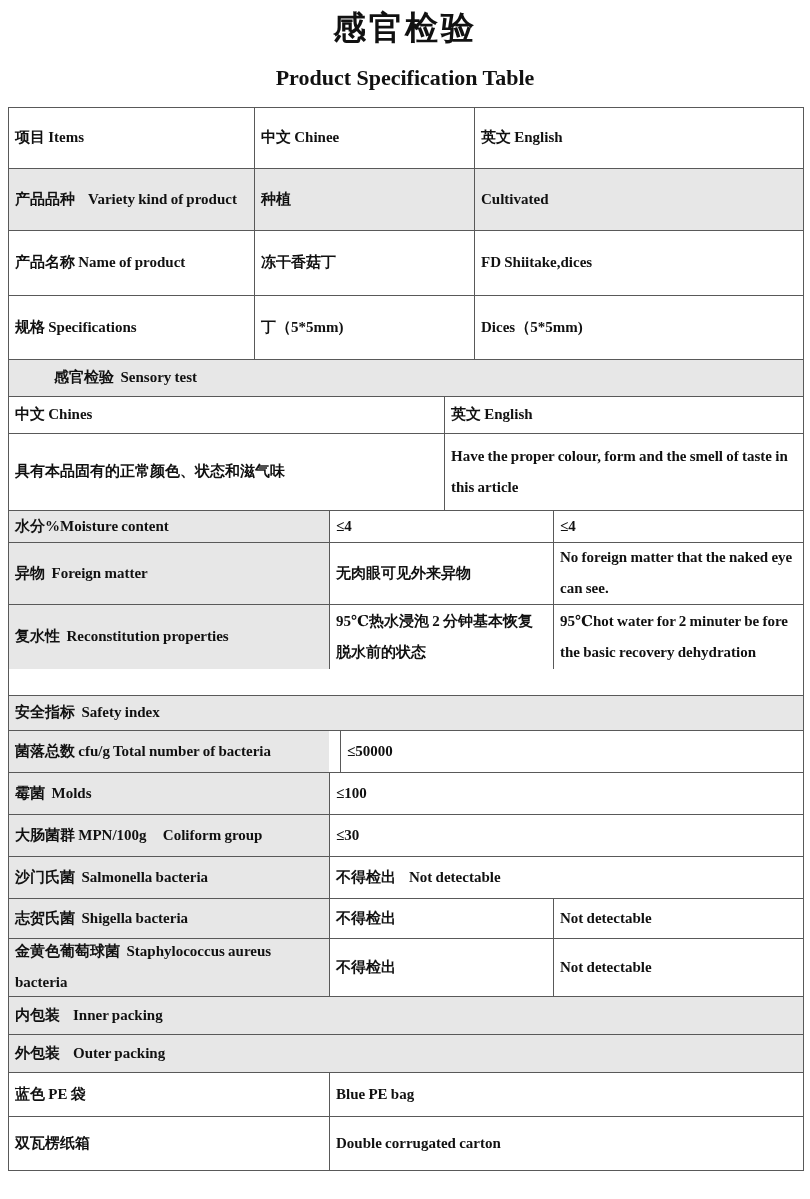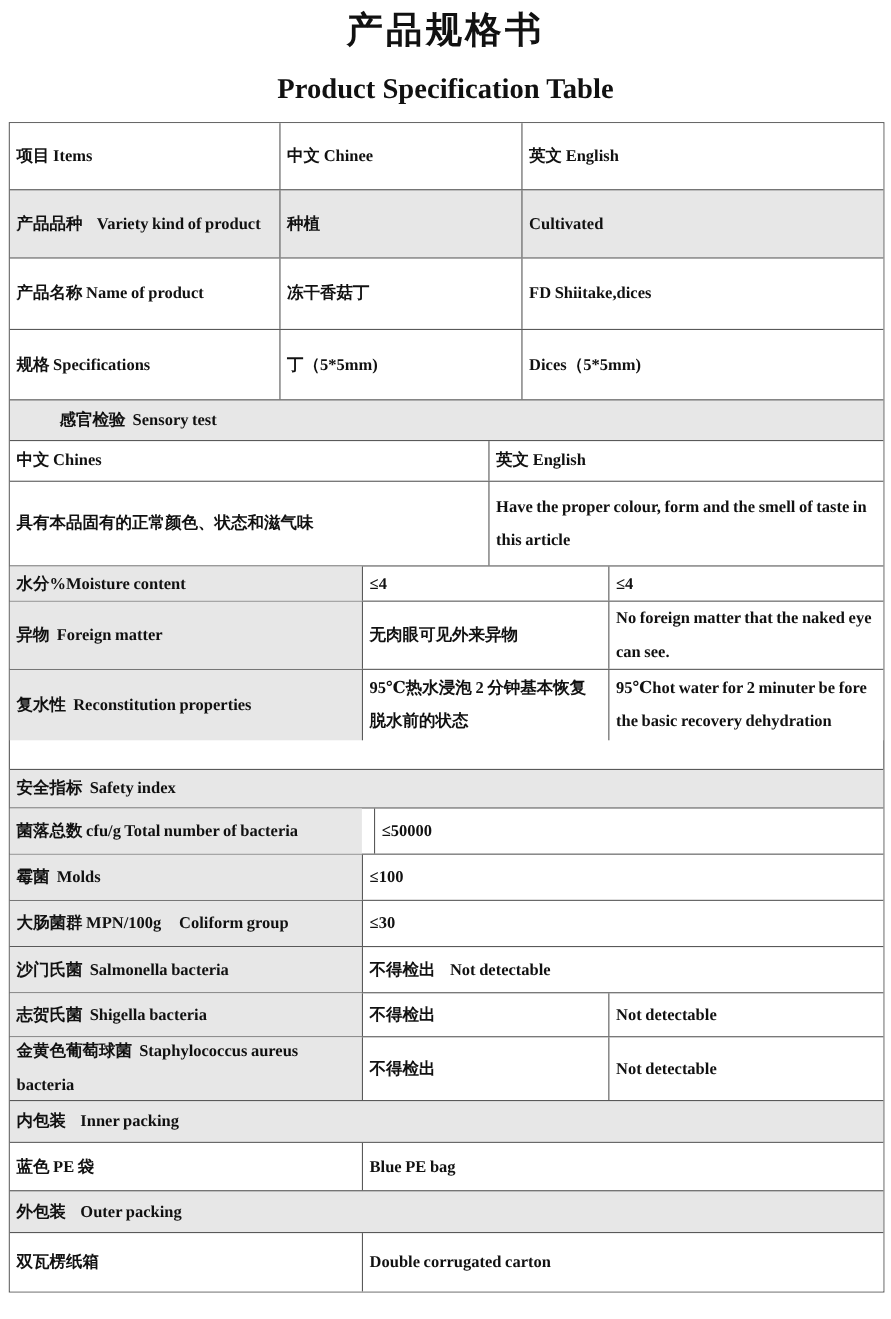--- a/index.html
+++ b/index.html
@@ -12,21 +12,21 @@
     width:810px;height:1199px;background:#ffffff;
     font-family:"Liberation Serif","DejaVu Serif",serif;
     font-weight:bold;color:var(--ink);
     overflow:hidden;
   }
   .page-title-cn{
     font-size:33px;text-align:center;margin:8px 0 0 0;
     letter-spacing:3px;line-height:1.25;
   }
   .page-title-en{
-    font-size:26px;text-align:center;margin:16px 0 0 0;line-height:1.2;
+    font-size:22px;text-align:center;margin:16px 0 0 0;line-height:1.2;
   }
   .spec-table{
     width:794px;margin:15px 0 0 8px;
     border:1px solid var(--border-color);
   }
   .trow{
     display:flex;box-sizing:border-box;background:#ffffff;
   }
   .trow + .trow{border-top:1px solid var(--border-color);}
   .trow.gray{background:var(--gray);}
@@ -36,21 +36,21 @@
     font-size:15px;line-height:2.05;
   }
   .cell.gray{background:var(--gray);}
   .cell + .cell{border-left:1px solid var(--border-color);}
   .cell span{white-space:pre-wrap;word-spacing:-0.5px;}
 </style>
 </head>
 <body>
 
 <div class="page">
-  <h1 class="page-title-cn">产品规格书</h1>
+  <h1 class="page-title-cn">感官检验</h1>
   <h2 class="page-title-en">Product Specification Table</h2>
   <div class="spec-table" id="spec-table">
       <div class="trow" style="height: 60px;">
         <div class="cell" style="flex: 0 0 245px;">
           <span>项目 Items</span>
         </div>
         <div class="cell" style="flex: 0 0 220px;">
           <span>中文 Chinee</span>
         </div>
         <div class="cell" style="flex: 0 0 327px;">
@@ -201,31 +201,31 @@
         </div>
         <div class="cell" style="flex: 0 0 248px;">
           <span>Not detectable</span>
         </div>
       </div>
       <div class="trow gray" style="height: 38px;">
         <div class="cell" style="flex: 0 0 792px;">
           <span>内包装    Inner packing</span>
         </div>
       </div>
+      <div class="trow gray" style="height: 38px;">
+        <div class="cell" style="flex: 0 0 792px;">
+          <span>外包装    Outer packing</span>
+        </div>
+      </div>
       <div class="trow" style="height: 44px;">
         <div class="cell" style="flex: 0 0 320px;">
           <span>蓝色 PE 袋</span>
         </div>
         <div class="cell" style="flex: 0 0 472px;">
           <span>Blue PE bag</span>
-        </div>
-      </div>
-      <div class="trow gray" style="height: 38px;">
-        <div class="cell" style="flex: 0 0 792px;">
-          <span>外包装    Outer packing</span>
         </div>
       </div>
       <div class="trow" style="height: 54px;">
         <div class="cell" style="flex: 0 0 320px;">
           <span>双瓦楞纸箱</span>
         </div>
         <div class="cell" style="flex: 0 0 472px;">
           <span>Double corrugated carton</span>
         </div>
       </div>

